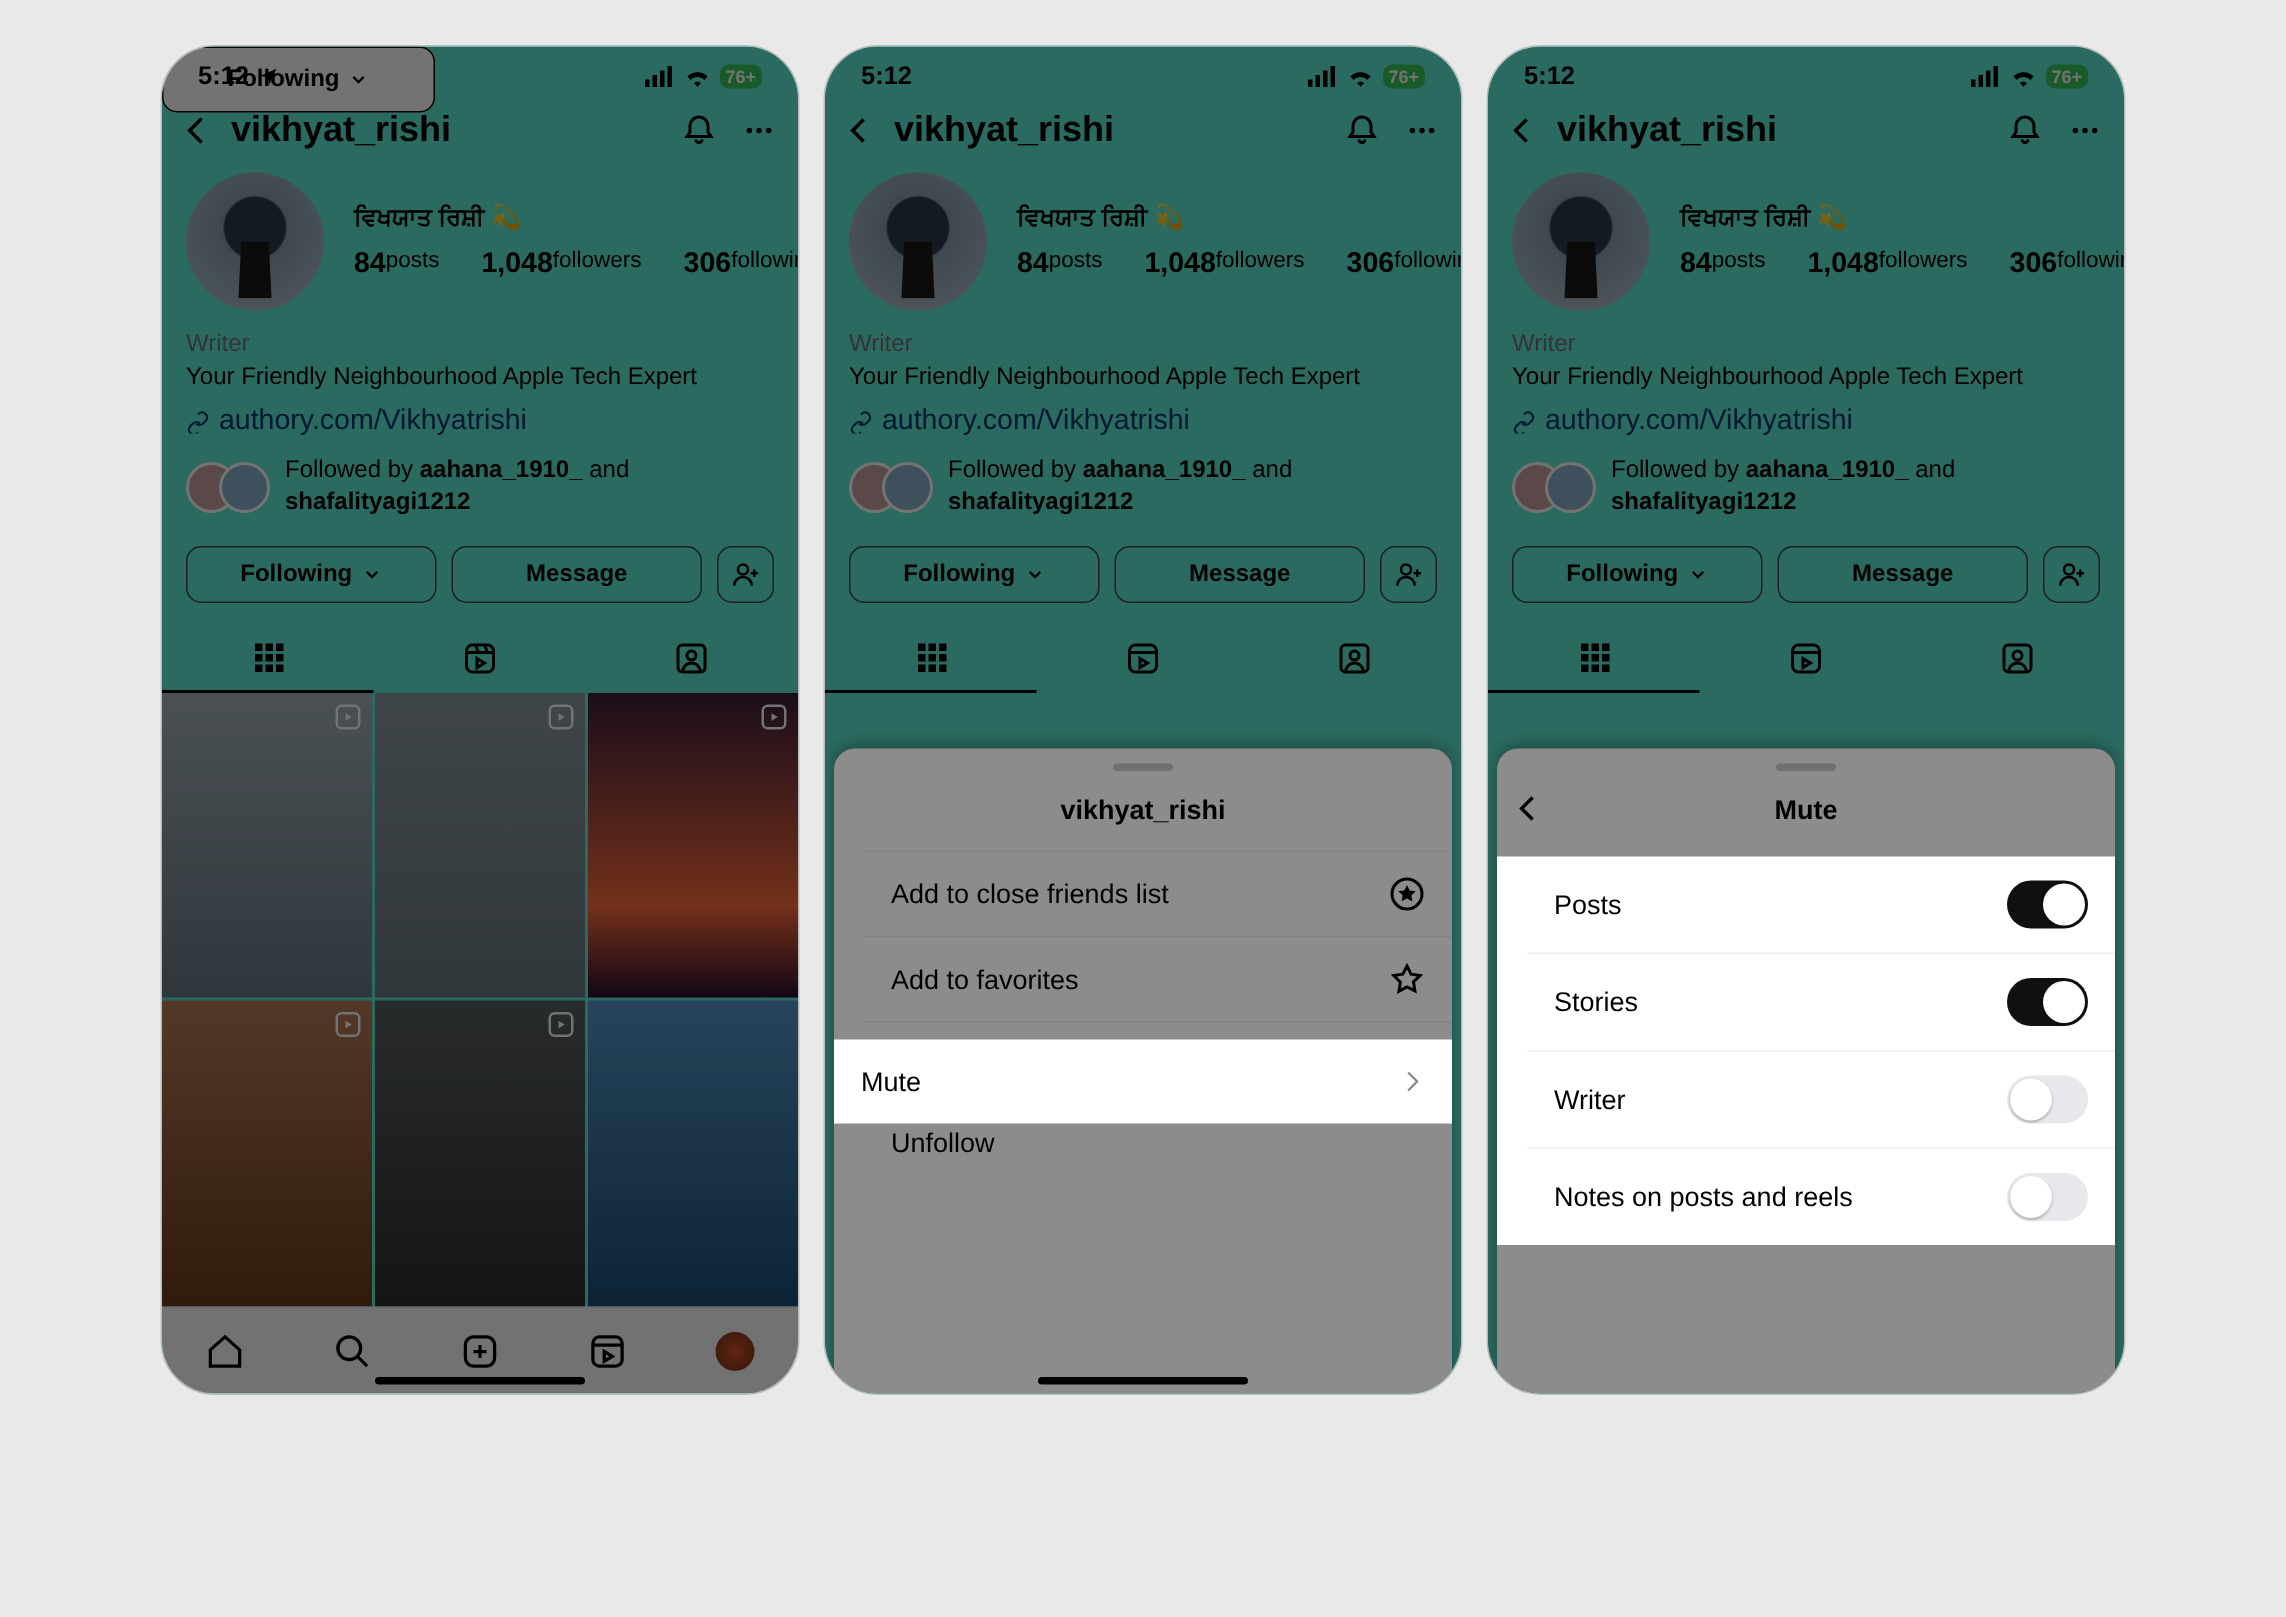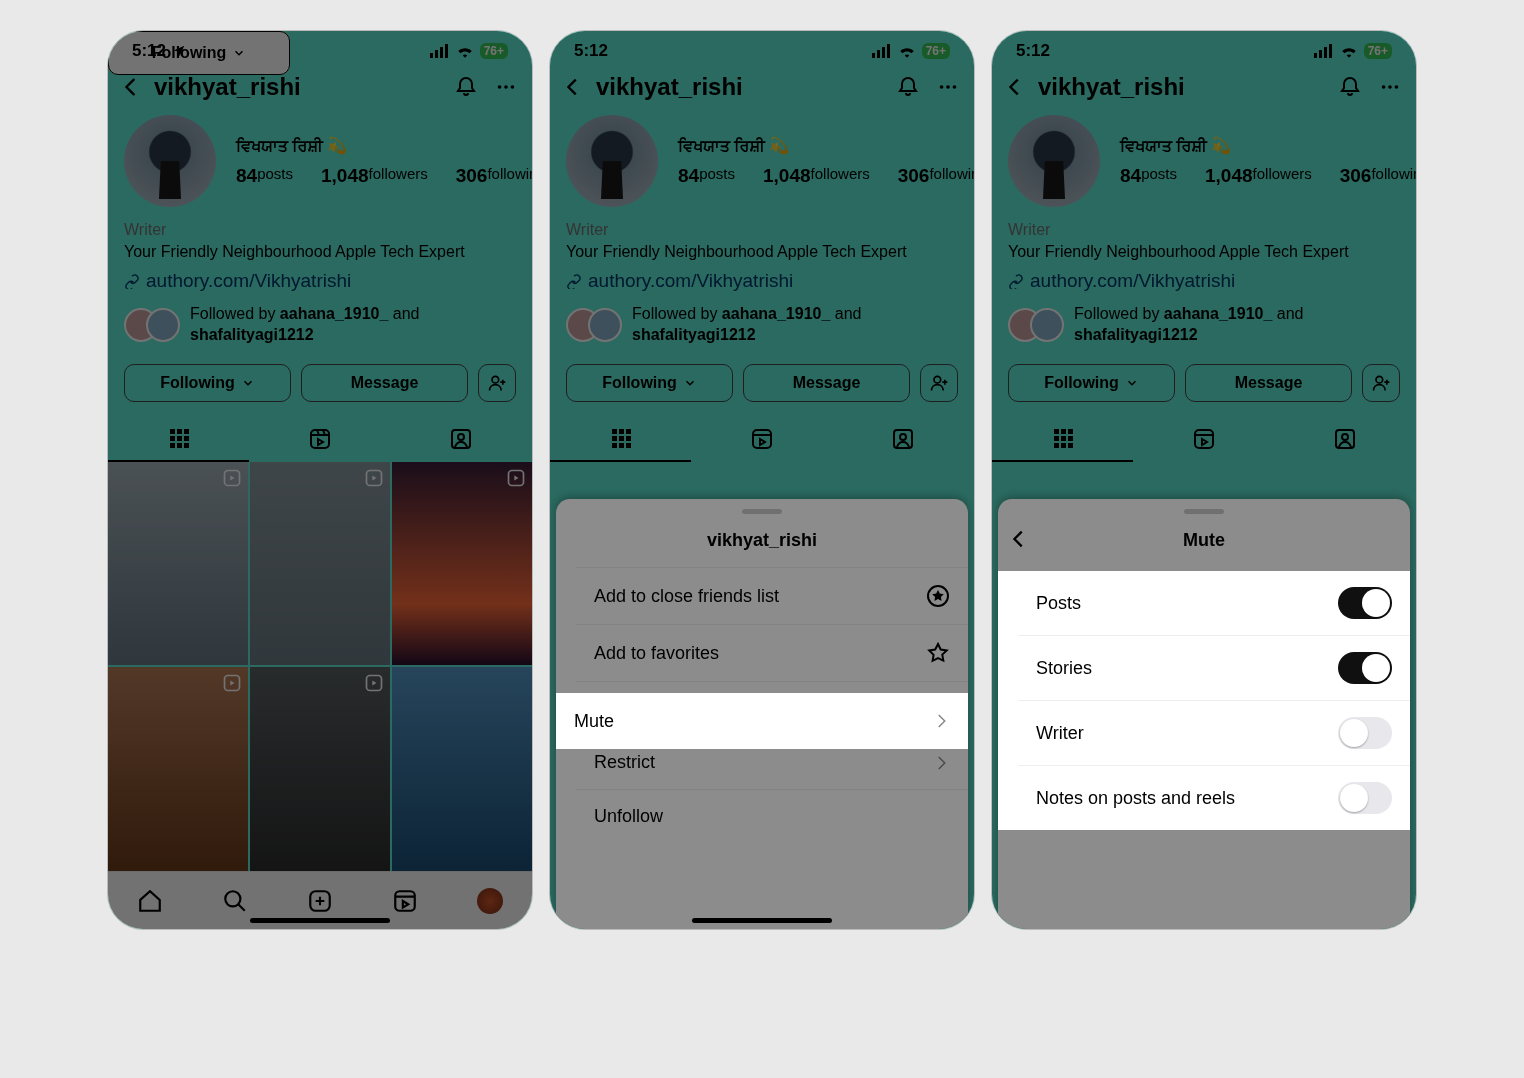--- a/index.html
+++ b/index.html
@@ -489,26 +489,20 @@
             <path d="M12 3l2.7 5.5 6 .9-4.4 4.2 1 6L12 17l-5.4 2.8 1-6L3.2 9.4l6-.9z" fill="none" stroke="#000" stroke-width="2"></path>
           </svg>
       </div>
       <div class="sheet-row">
         <span>Mute</span>
         <svg class="chevron" viewBox="0 0 24 24">
             <path d="M9 4l8 8-8 8" stroke="#888" stroke-width="2" fill="none"></path>
           </svg>
       </div>
       <div class="sheet-row">
-        <span>Restrict</span>
-        <svg class="chevron" viewBox="0 0 24 24">
-            <path d="M9 4l8 8-8 8" stroke="#888" stroke-width="2" fill="none"></path>
-          </svg>
-      </div>
-      <div class="sheet-row">
         <span>Unfollow</span>
       </div>
     </div>
 
     <div class="mute-highlight p2-mute">
       <span>Mute</span>
       <svg class="chevron" viewBox="0 0 24 24">
           <path d="M9 4l8 8-8 8" stroke="#888" stroke-width="2" fill="none"></path>
         </svg>
     </div>

